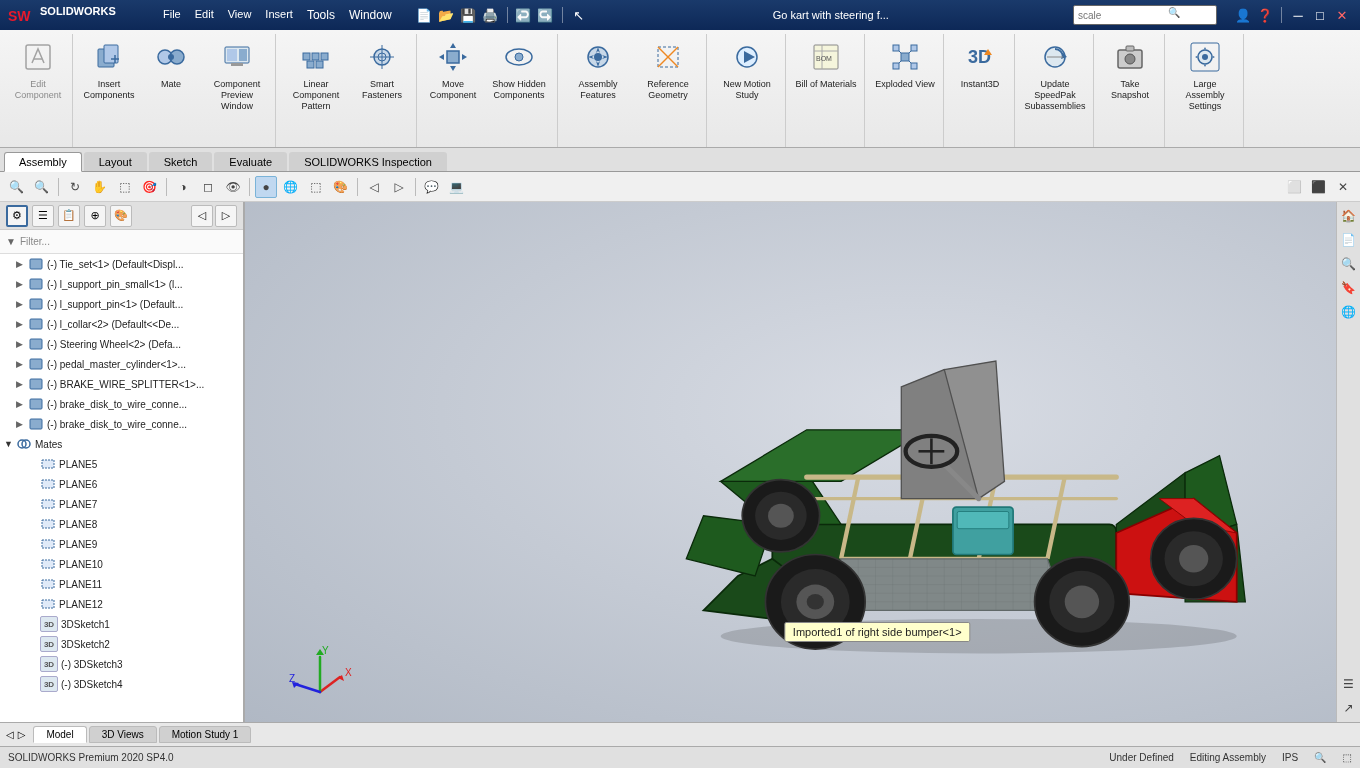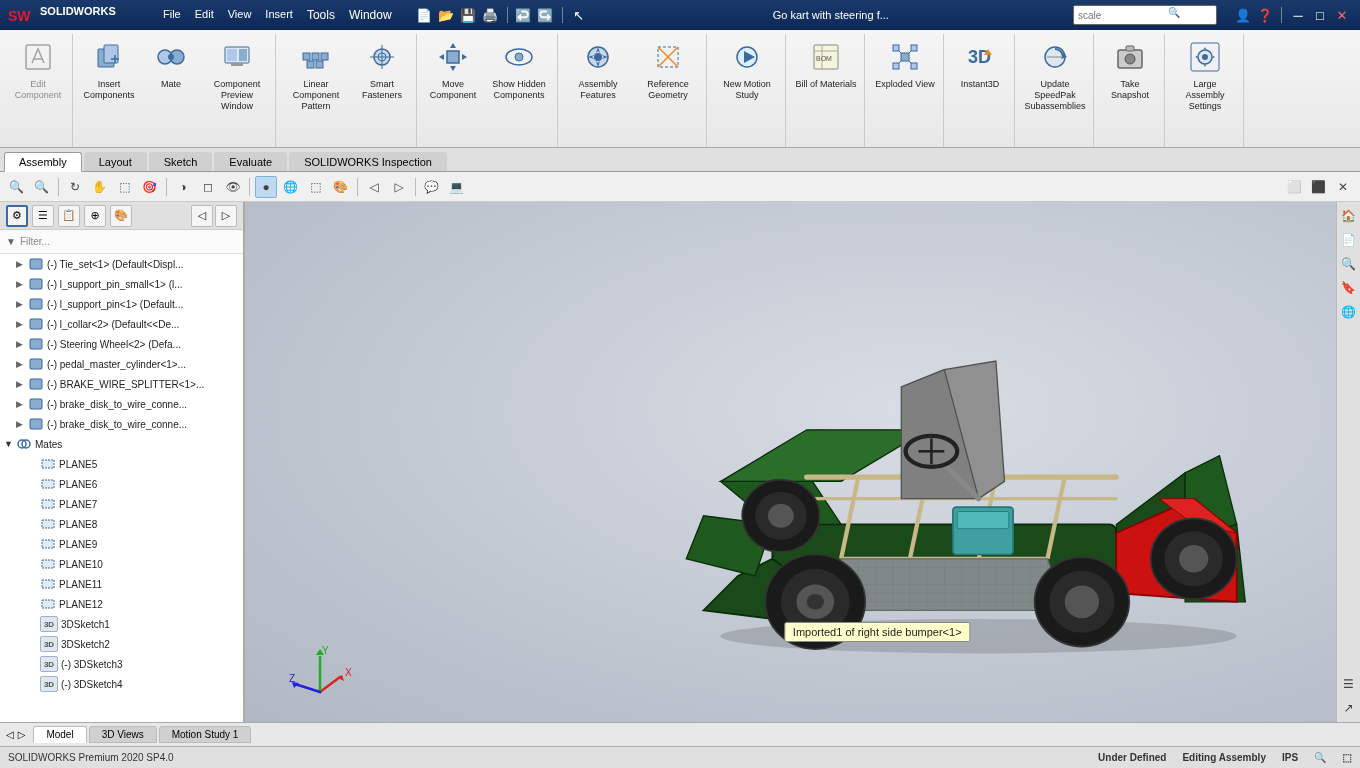--- a/index.html
+++ b/index.html
@@ -282,21 +282,20 @@
       padding: 0 8px;
       font-size: 10px;
       color: #333;
       gap: 20px;
     }
     #status-bar .status-right {
       margin-left: auto;
       display: flex;
       gap: 16px;
       align-items: center;
-      font-weight: bold;
     }
 
     
     #quick-access {
       display: flex;
       align-items: center;
       gap: 2px;
       margin-left: 8px;
     }
     .qa-btn {

